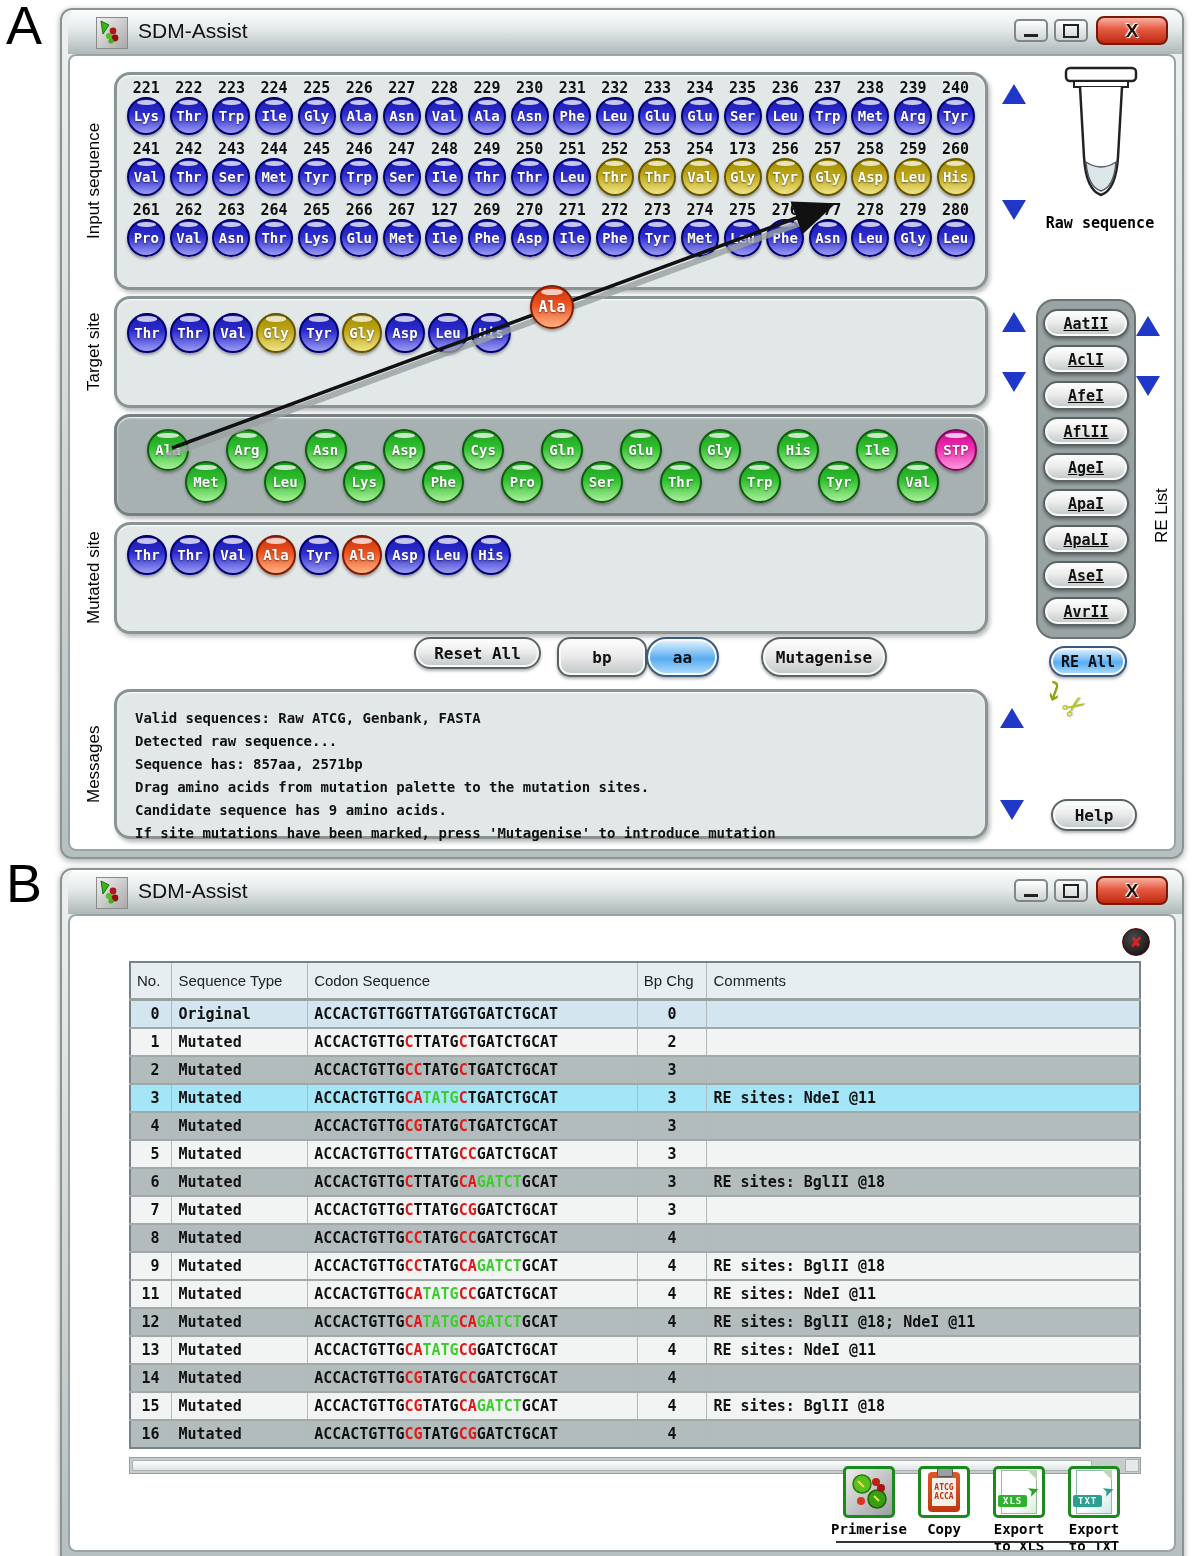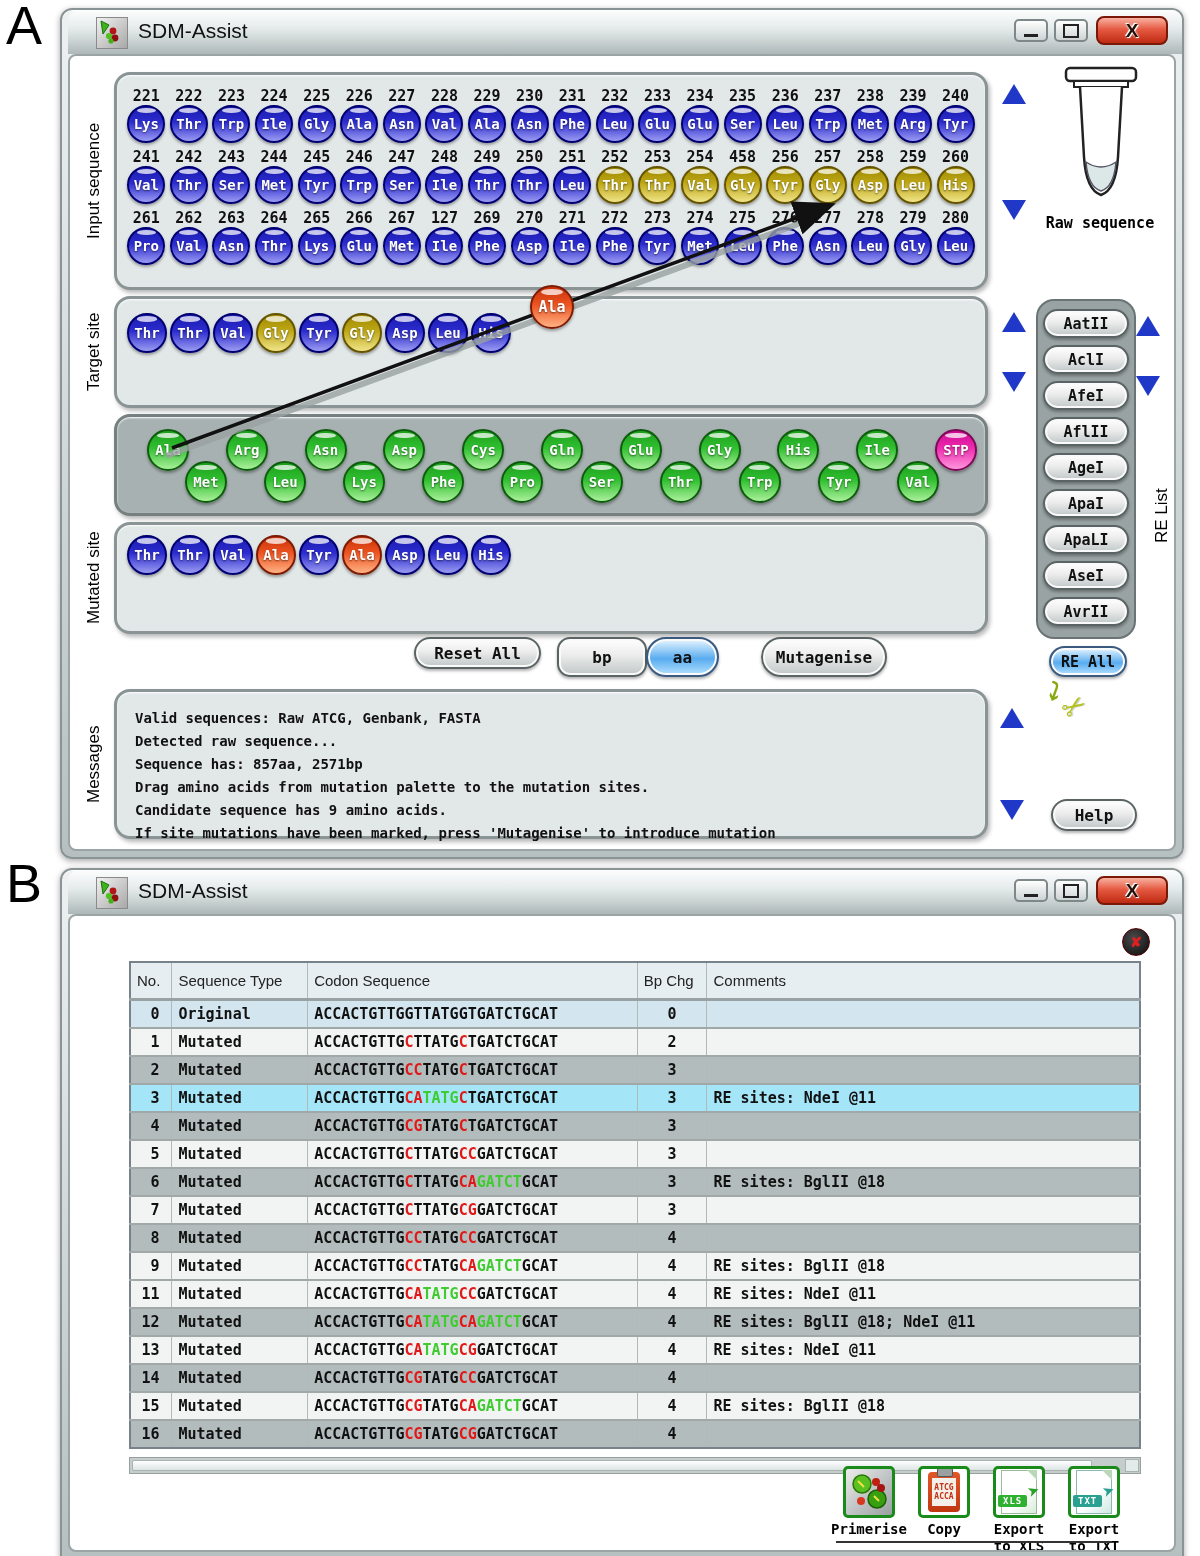--- a/index.html
+++ b/index.html
@@ -29,21 +29,21 @@
        text-shadow:0 0 3px #fff,1px 1px 0 #fff,-1px -1px 0 #fff;}
   .content{position:absolute;left:6px;right:6px;top:44px;bottom:6px;background:#fff;
        border:2px solid #9aa4a4;border-radius:8px;overflow:hidden;}
 
   
   .side-label{position:absolute;left:14px;writing-mode:vertical-rl;transform:rotate(180deg);
        text-align:center;font-family:"Liberation Sans",sans-serif;font-size:17px;color:#000;}
   .gray-panel{position:absolute;background:#e2e7e7;border:3px solid #8a9494;border-radius:16px;
        box-sizing:border-box;box-shadow:2px 3px 4px rgba(0,0,0,.28), inset 0 1px 2px #fff;}
   .palette{background:#a7b1b1;border-color:#768080;}
-  .aa-rows{display:flex;flex-direction:column;padding:5px 8px;margin-top:8px;}
+  .aa-rows{display:flex;flex-direction:column;padding:5px 8px;}
   .aa-row{display:flex;}
   .aa-col{width:43.4px;display:flex;flex-direction:column;align-items:center;margin-bottom:6px;}
   .aa-num{font:700 15px "DejaVu Sans Mono",monospace;color:#111;height:17px;line-height:17px;}
   .circle{width:38px;height:38px;border-radius:50%;display:flex;align-items:center;justify-content:center;
        font:700 14px "DejaVu Sans Mono",monospace;color:#fff;text-shadow:0 1px 2px rgba(0,0,0,.55);
        position:relative;border:2px solid rgba(10,10,40,.55);box-sizing:border-box;
        box-shadow:0 2px 3px rgba(0,0,0,.35);flex:none;}
   .circle::after{content:"";position:absolute;left:22%;top:4%;width:56%;height:15%;border-radius:50%;
        background:rgba(255,255,255,.75);}
   .c-b{background:linear-gradient(180deg,#1a1aae 0%,#2d2dd0 45%,#9a9af2 100%);border-color:#000070;}
@@ -58,21 +58,21 @@
   .tri.up{border-left:12px solid transparent;border-right:12px solid transparent;border-bottom:20px solid #2038c8;}
   .tri.down{border-left:12px solid transparent;border-right:12px solid transparent;border-top:20px solid #2038c8;}
   .pill{position:absolute;border-radius:20px;display:flex;align-items:center;justify-content:center;
        background:linear-gradient(180deg,#ffffff 0%,#ececec 45%,#bfc6c6 100%);
        border:2px solid #5a6464;box-sizing:border-box;
        box-shadow:inset 0 0 0 2px #fafafa,0 2px 3px rgba(0,0,0,.3);
        font:700 16px "DejaVu Sans Mono",monospace;color:#111;}
   .pill.active{background:linear-gradient(180deg,#eaf7ff 0%,#58acf0 55%,#b6e1ff 100%);border-color:#3a5a80;}
   .re-panel{position:absolute;left:966px;top:243px;width:100px;height:340px;background:#99a3a3;
        border:2px solid #6a7474;border-radius:18px;box-sizing:border-box;display:flex;
-       flex-direction:column;align-items:center;gap:7px;padding-top:8px;}
+       flex-direction:column;align-items:center;gap:7px;padding-top:8px;text-decoration:underline;}
   .re-btn{position:static;width:86px;height:29px;font-size:15px;}
   .msg-box{padding:15px 0 0 18px;}
   .msg-line{font:700 14px "DejaVu Sans Mono",monospace;color:#111;line-height:23px;white-space:pre;}
   .raw-label{position:absolute;left:949px;top:158px;width:162px;text-align:center;
        font:700 15px "DejaVu Sans Mono",monospace;color:#000;}
   .dnd-label{position:absolute;left:934px;top:680px;width:172px;text-align:center;
        font:700 16px "DejaVu Sans Mono",monospace;color:#000;line-height:25px;}
   .arrow-overlay{position:absolute;left:0;top:0;z-index:50;pointer-events:none;}
   .drag-chip{position:absolute;left:460px;top:229px;width:44px;height:44px;z-index:60;font-size:15px;}
   .scissors{position:absolute;left:992px;top:628px;font-size:38px;color:#b4c41c;
@@ -299,21 +299,21 @@
               </div>
               <div class="aa-col">
                 <div class="aa-num">253</div>
                 <div class="circle c-y">Thr</div>
               </div>
               <div class="aa-col">
                 <div class="aa-num">254</div>
                 <div class="circle c-y">Val</div>
               </div>
               <div class="aa-col">
-                <div class="aa-num">458</div>
+                <div class="aa-num">173</div>
                 <div class="circle c-y">Gly</div>
               </div>
               <div class="aa-col">
                 <div class="aa-num">256</div>
                 <div class="circle c-y">Tyr</div>
               </div>
               <div class="aa-col">
                 <div class="aa-num">257</div>
                 <div class="circle c-y">Gly</div>
               </div>

